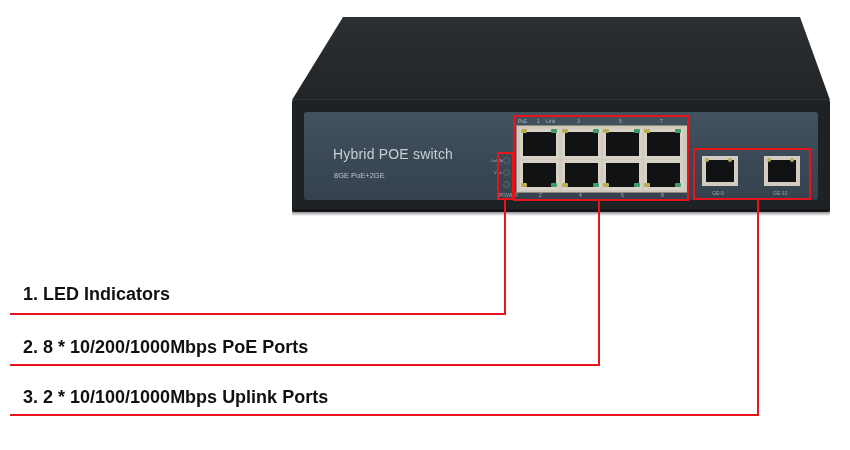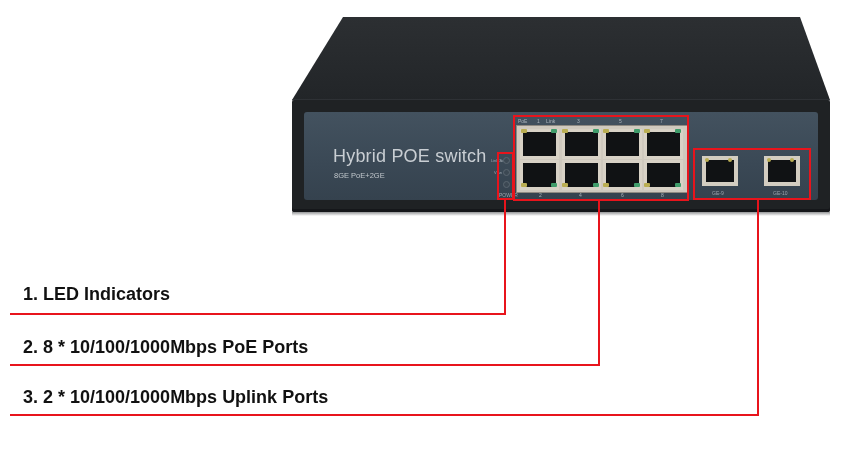--- a/index.html
+++ b/index.html
@@ -2,21 +2,21 @@
 <html><head>
 <meta charset="utf-8">
 <style>
   html, body { margin:0; padding:0; background:#ffffff; }
   body { width:850px; height:450px; position:relative; overflow:hidden; font-family:"Liberation Sans", sans-serif; }
   .abs { position:absolute; }
   #top-face { left:0; top:0; }
   .front { left:292px; top:100px; width:538px; height:112px; background:#1f2224; border-radius:2px; box-shadow: inset 0 -3px 0 #15171a; }
   .panel { left:304px; top:112px; width:514px; height:88px; background:#3d4b58; border-radius:3px;
            background:linear-gradient(180deg,#43525f 0%,#3a4855 60%,#35424e 100%); }
-  .brand { left:333px; top:146px; color:#c9ced3; font-size:18px; letter-spacing:0.2px;text-align:right; }
+  .brand { left:333px; top:146px; color:#c9ced3; font-size:14px; letter-spacing:0.2px;text-align:right; }
   .model { left:334px; top:171px; color:#c2c8cd; font-size:7.5px; }
   .ledlbl { color:#9aa4ad; font-size:4px; }
   .led-dot { width:5px; height:5px; border-radius:50%; border:1px solid #5a6670; background:#3c4853; }
   .port-block { left:516px; top:125px; width:171px; height:66px; background:#cfc9be; border:1px solid #8f8a82; }
   .port { width:33px; height:24px; background:#101214; border:3px solid #d8d2c6; box-sizing:content-box; }
   .pled { width:6px; height:4px; border-radius:1px; }
   .y { background:#b9ad52; }
   .g { background:#3f9c6a; }
   .num { color:#a9b2ba; font-size:5px; }
   .up-port { width:28px; height:22px; background:#101214; border:4px solid #d3cdc1; box-sizing:content-box; }
@@ -114,14 +114,14 @@
 <div class="abs vline" style="left:504px;top:200px;height:115px;"></div>
 <div class="abs hline" style="left:10px;top:313px;width:496px;"></div>
 
 <div class="abs vline" style="left:598px;top:200px;height:166px;"></div>
 <div class="abs hline" style="left:10px;top:364px;width:590px;"></div>
 
 <div class="abs vline" style="left:757px;top:199px;height:217px;"></div>
 <div class="abs hline" style="left:10px;top:414px;width:749px;"></div>
 
 <div class="abs label" style="top:284px;">1. LED Indicators</div>
-<div class="abs label" style="top:337px;">2. 8 * 10/100/1000Mbps PoE Ports</div>
+<div class="abs label" style="top:337px;">2. 8 * 10/200/1000Mbps PoE Ports</div>
 <div class="abs label" style="top:387px;text-align:center;">3. 2 * 10/100/1000Mbps Uplink Ports</div>
 
 </body></html>

